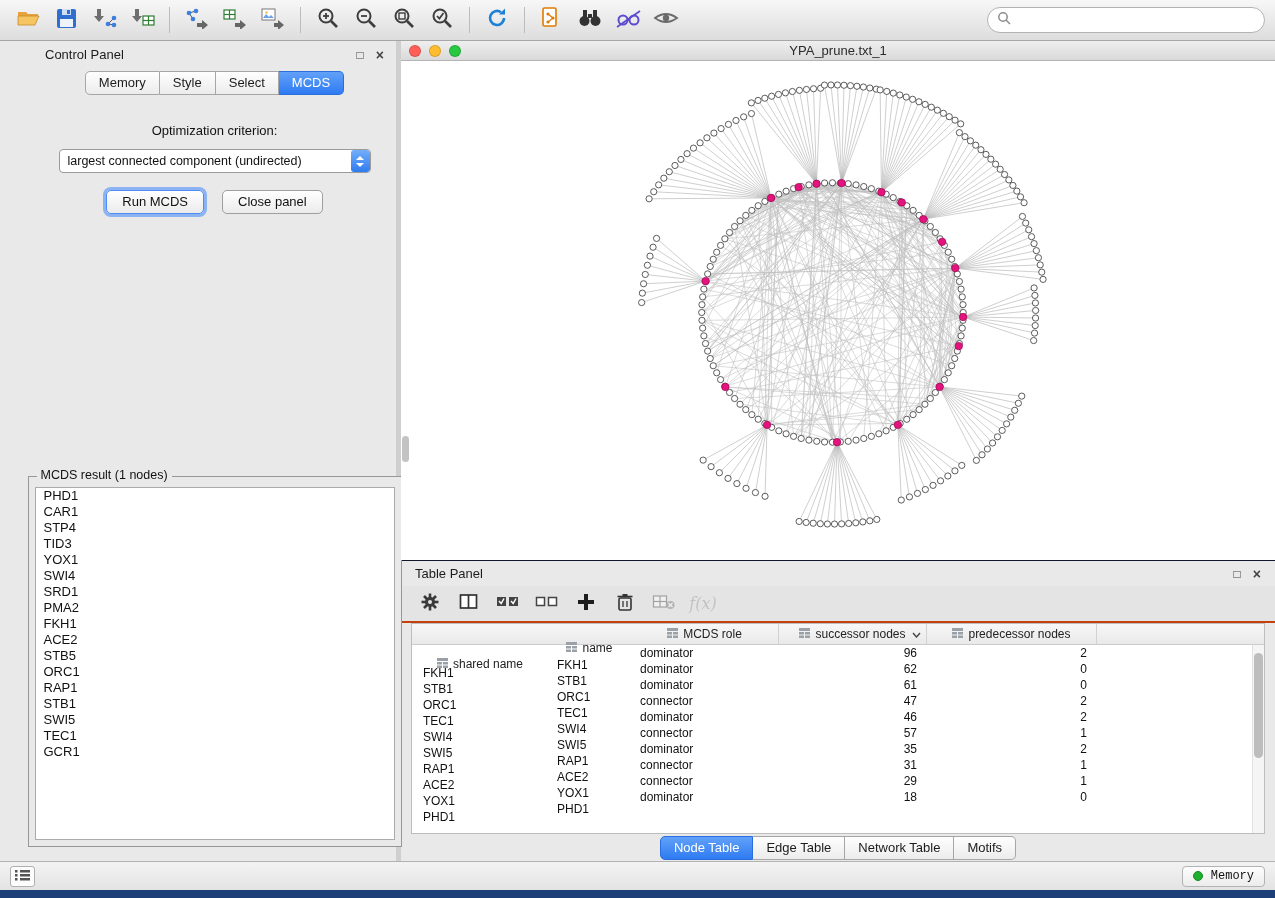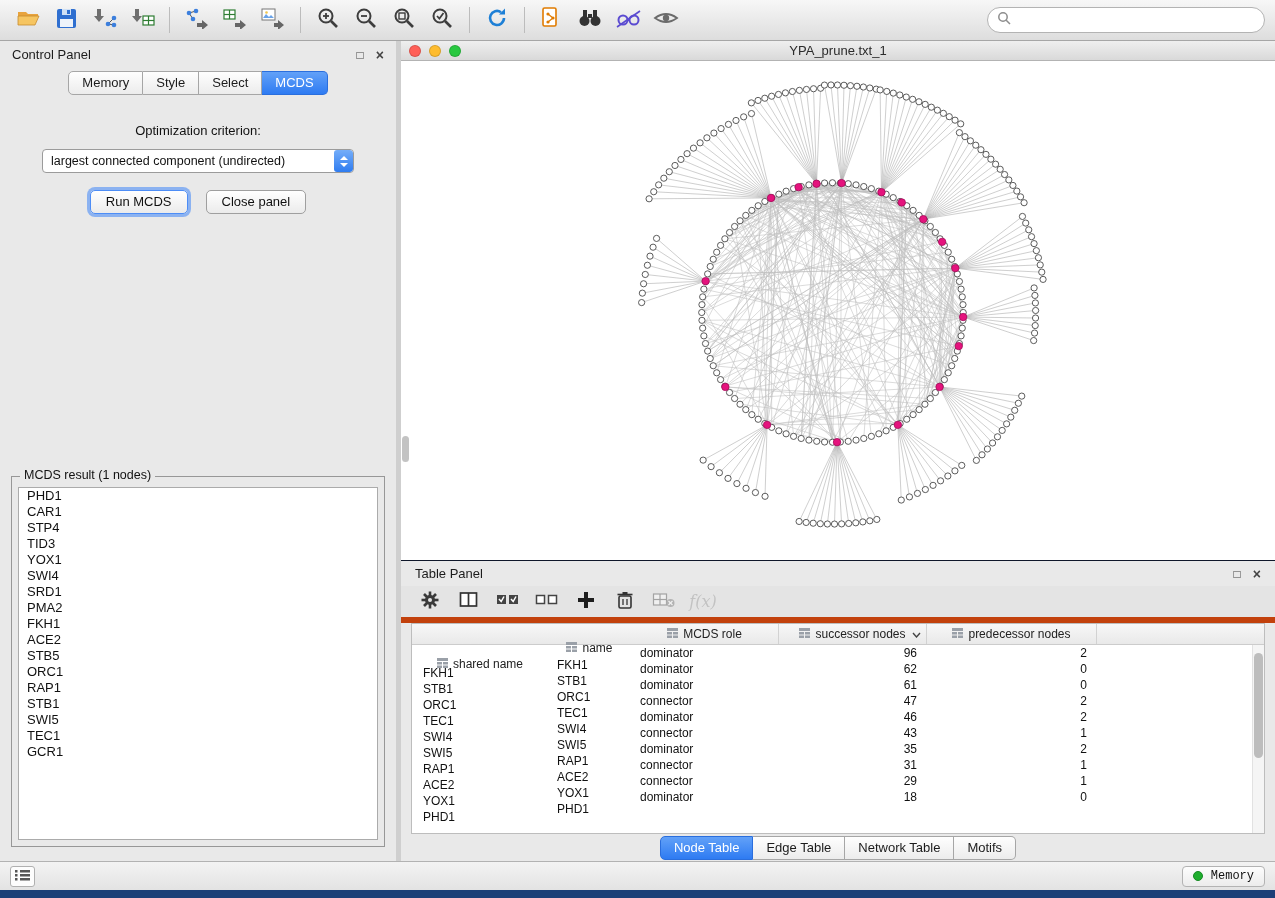--- a/index.html
+++ b/index.html
@@ -14,21 +14,21 @@
   .tb-btn { width:36px; height:32px; display:flex; align-items:center; justify-content:center; border-radius:4px; cursor:default; }
   .tb-sep { width:1px; height:26px; background:#bcbcbc; margin:0 7px; }
   .search-field { margin-left:auto; width:278px; height:26px; background:#fff; border:1px solid #b3b3b3;
     border-radius:13px; display:flex; align-items:center; padding:0 9px; gap:6px; }
   .search-field input { border:none; outline:none; flex:1; font-size:13px; font-family:"Liberation Sans",sans-serif; background:transparent; }
 
   
   .main { flex:1; display:flex; min-height:0; }
 
   
-  .control-panel { width:401px; flex:0 0 401px; background:#e9e9e9; border-right:5px solid #cfcfcf; display:flex; flex-direction:column; }
+  .control-panel { width:401px; flex:0 0 401px; background:#e9e9e9; border-right:5px solid #cfcfcf; display:flex; flex-direction:column;padding-left:33px; }
   .panel-header { height:27px; display:flex; align-items:center; padding:0 12px; font-size:13px; color:#1c1c1c; }
   .panel-controls { margin-left:auto; display:flex; gap:12px; align-items:center; color:#444; }
   .panel-ctrl { font-size:12px; line-height:1; cursor:default; }
   .panel-ctrl.close { font-weight:bold; font-size:14px; }
 
   .seg-tabs { display:flex; justify-content:center; margin:3px 0 10px; }
   .tab { font-size:13px; padding:3px 13px 4px; background:linear-gradient(#fefefe,#ececec);
     border:1px solid #a6a6a6; border-left:none; color:#1c1c1c; cursor:default; white-space:nowrap; }
   .tab:first-child { border-left:1px solid #a6a6a6; border-radius:5px 0 0 5px; }
   .tab:last-child { border-radius:0 5px 5px 0; }
@@ -67,21 +67,21 @@
   .net-title { position:absolute; left:0; right:0; text-align:center; font-size:13px; color:#2b2b2b; }
   .net-canvas { flex:1; background:#fff; position:relative; overflow:hidden; }
   .net-canvas svg.netsvg { position:absolute; inset:0; }
   .net-scrollbar-left { position:absolute; left:0; top:0; bottom:0; width:9px; }
   .net-scroll-thumb { position:absolute; left:1px; top:375px; width:7px; height:26px; background:#c3c3c3; border-radius:4px; }
 
   
   .table-panel { flex:1; background:#e9e9e9; display:flex; flex-direction:column; min-height:0; }
   .tp-header { height:25px; flex:0 0 25px; display:flex; align-items:center; padding:0 14px; font-size:13px; color:#1c1c1c; }
   .tp-toolbar { height:37px; flex:0 0 37px; display:flex; align-items:center; gap:9px; padding:0 14px;
-    background:#e4e4e4; border-bottom:6px solid #c2410c; }
+    background:#e4e4e4; border-bottom:2px solid #c2410c; }
   .tp-tool { width:30px; height:28px; display:flex; align-items:center; justify-content:center; border-radius:3px; }
   .tp-tool.disabled { opacity:0.45; }
   .fx-label { font-style:italic; font-family:"DejaVu Serif", serif; font-size:16px; color:#9a9a9a; }
 
   .table-wrap { flex:1; margin:0 10px; background:#fff; border:1px solid #bdbdbd; position:relative; overflow:hidden; min-height:0; }
   .thead { display:flex; height:21px; background:linear-gradient(#f7f7f7,#e9e9e9); border-bottom:1px solid #cccccc; }
   .th { display:flex; align-items:center; justify-content:center; gap:5px; font-size:12px; color:#222;
     border-right:1px solid #d2d2d2; position:relative; }
   .th .sort-arrow { position:absolute; right:5px; }
   .c0 { width:137px;margin-top:40px; } .c1 { width:82px;margin-top:24px; } .c2 { width:148px; } .c3 { width:148px; } .c4 { width:170px; }
@@ -1198,21 +1198,21 @@
                 <div class="td c0">SWI4</div>
                 <div class="td c1">SWI4</div>
                 <div class="td c2">dominator</div>
                 <div class="td c3 num">46</div>
                 <div class="td c4 num">2</div>
               </div>
               <div class="tr">
                 <div class="td c0">SWI5</div>
                 <div class="td c1">SWI5</div>
                 <div class="td c2">connector</div>
-                <div class="td c3 num">43</div>
+                <div class="td c3 num">57</div>
                 <div class="td c4 num">1</div>
               </div>
               <div class="tr">
                 <div class="td c0">RAP1</div>
                 <div class="td c1">RAP1</div>
                 <div class="td c2">dominator</div>
                 <div class="td c3 num">35</div>
                 <div class="td c4 num">2</div>
               </div>
               <div class="tr">

